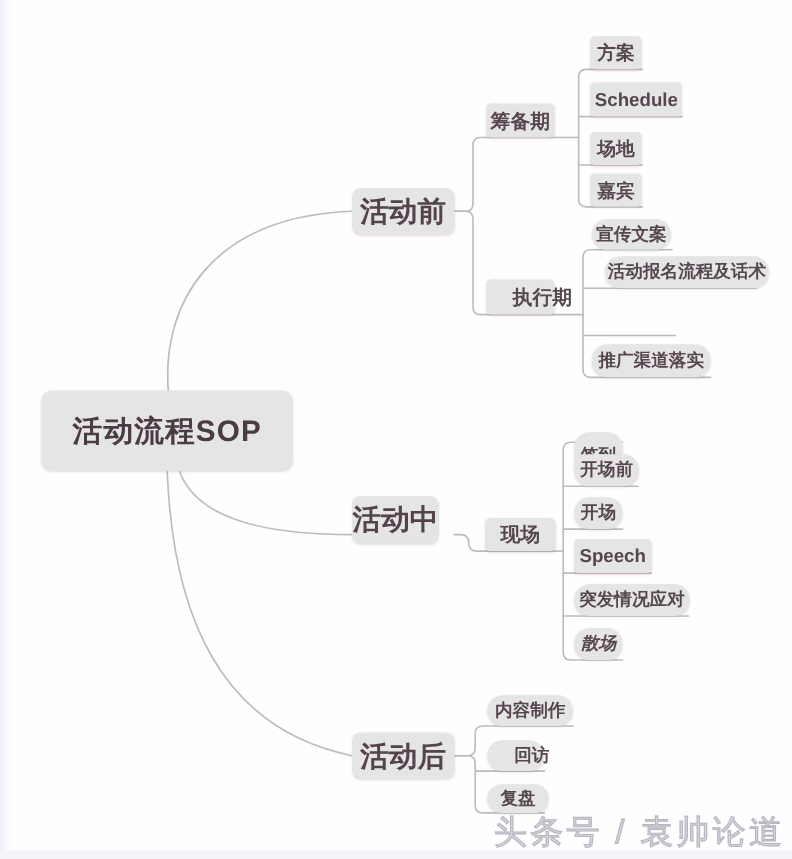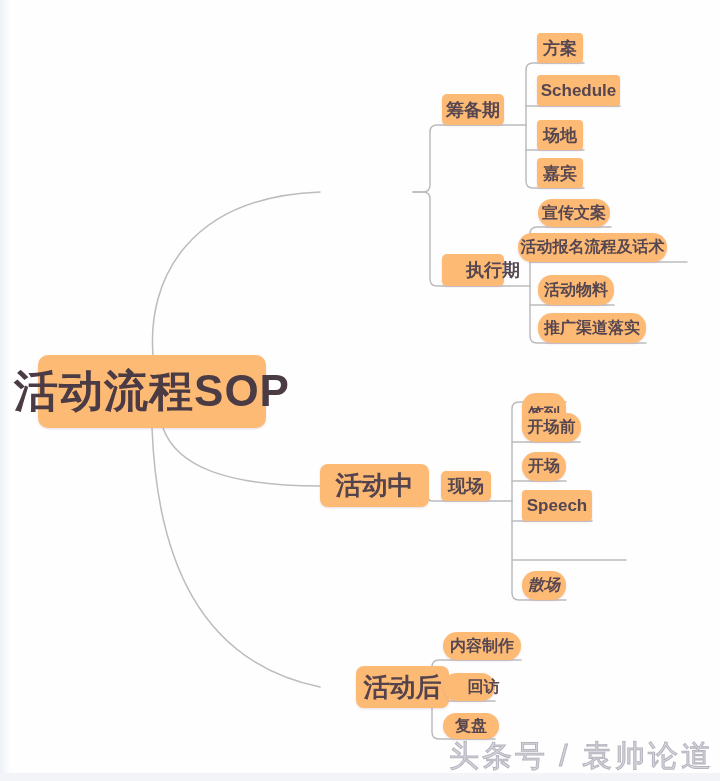--- a/index.html
+++ b/index.html
@@ -16,30 +16,30 @@
   }
   .edge-band-bottom{
     position:absolute;left:0;bottom:0;width:720px;height:8px;
     background:#f3f4f8;
   }
   svg.connectors{position:absolute;left:0;top:0;}
   svg.connectors path{fill:none;stroke:#bcbcbe;stroke-width:1.5;stroke-linecap:round;}
 
   .node{
     position:absolute;
-    background:#fdba74;
+    background:#e5e5e5;
     color:#564650;
     display:flex;align-items:center;justify-content:center;
     white-space:nowrap;
     font-weight:700;
     box-shadow:0 1px 2px rgba(180,120,150,0.25);
     box-sizing:border-box;
     cursor:default;
   }
-  .lvl0{font-size:44px;border-radius:10px;color:#4a3b44;letter-spacing:1px;}
+  .lvl0{font-size:27px;border-radius:10px;color:#4a3b44;letter-spacing:1px;}
   .lvl1{font-size:26px;border-radius:8px;color:#54434d;}
   .lvl2{font-size:18px;border-radius:5px;}
   .lvl3{font-size:17px;border-radius:4px;}
   .lvl3s{font-size:16px;border-radius:14px;}
 
   .watermark{
     position:absolute;right:6px;bottom:4px;
     font-size:30px;font-weight:400;letter-spacing:3px;
     color:#d6d5dd;
     -webkit-text-stroke:1px #b6b5bf;
@@ -80,41 +80,42 @@
     <path d="M 512 560 H 626"></path>
     <path d="M 512 501 V 593 Q 512 600 519 600 H 566"></path>
 
     <path d="M 413 687 H 425 Q 432 687 432 680 V 667 Q 432 660 439 660 H 521"></path>
     <path d="M 432 701 H 495"></path>
     <path d="M 413 687 H 425 Q 432 687 432 694 V 732 Q 432 739 439 739 H 495"></path>
   </svg>
 
   <div class="node lvl0" style="left:38px;top:355px;width:228px;height:73px;">活动流程SOP</div>
 
-  <div class="node lvl1" style="left:320px;top:464px;width:109px;height:43px;">活动中</div>
-  <div class="node lvl1" style="left:320px;top:666px;width:93px;height:42px;margin-left:36px;">活动后</div>
+  <div class="node lvl1" style="left:320px;top:171px;width:93px;height:42px;">活动前</div>
+  <div class="node lvl1" style="left:320px;top:451px;width:79px;height:43px;">活动中</div>
+  <div class="node lvl1" style="left:320px;top:666px;width:93px;height:42px;">活动后</div>
 
   <div class="node lvl2" style="left:442px;top:94px;width:62px;height:31px;">筹备期</div>
   <div class="node lvl2" style="left:442px;top:254px;width:62px;height:32px;padding-left:40px;">执行期</div>
-  <div class="node lvl2" style="left:441px;top:471px;width:50px;height:30px;">现场</div>
+  <div class="node lvl2" style="left:441px;top:471px;width:64px;height:30px;">现场</div>
 
   <div class="node lvl3" style="left:537px;top:33px;width:46px;height:30px;">方案</div>
   <div class="node lvl3" style="left:537px;top:75px;width:83px;height:31px;">Schedule</div>
   <div class="node lvl3" style="left:537px;top:120px;width:46px;height:30px;">场地</div>
   <div class="node lvl3" style="left:537px;top:158px;width:46px;height:30px;">嘉宾</div>
 
   <div class="node lvl3s" style="left:538px;top:199px;width:72px;height:28px;">宣传文案</div>
-  <div class="node lvl3s" style="left:518px;top:233px;width:149px;height:29px;">活动报名流程及话术</div>
-  <div class="node lvl3s" style="left:538px;top:275px;width:76px;height:30px;">活动物料</div>
+  <div class="node lvl3s" style="left:550px;top:233px;width:149px;height:29px;">活动报名流程及话术</div>
   <div class="node lvl3s" style="left:538px;top:313px;width:108px;height:30px;">推广渠道落实</div>
 
   <div class="node lvl3s" style="left:522px;top:373px;width:44px;height:42px;margin-top:20px;">签到</div>
   <div class="node lvl3s" style="left:522px;top:413px;width:59px;height:29px;">开场前</div>
   <div class="node lvl3s" style="left:522px;top:452px;width:44px;height:29px;">开场</div>
   <div class="node lvl3" style="left:522px;top:490px;width:70px;height:31px;">Speech</div>
+  <div class="node lvl3s" style="left:522px;top:531px;width:105px;height:29px;">突发情况应对</div>
   <div class="node lvl3s" style="left:522px;top:571px;width:44px;height:29px;font-style:italic;">散场</div>
 
   <div class="node lvl3s" style="left:443px;top:632px;width:78px;height:28px;">内容制作</div>
   <div class="node lvl3s" style="left:443px;top:673px;width:52px;height:28px;padding-left:29px;">回访</div>
   <div class="node lvl3s" style="left:443px;top:713px;width:56px;height:26px;">复盘</div>
 
   <div class="watermark">头条号 / 袁帅论道</div>
 
   <div class="edge-band-bottom"></div>
 </div>

